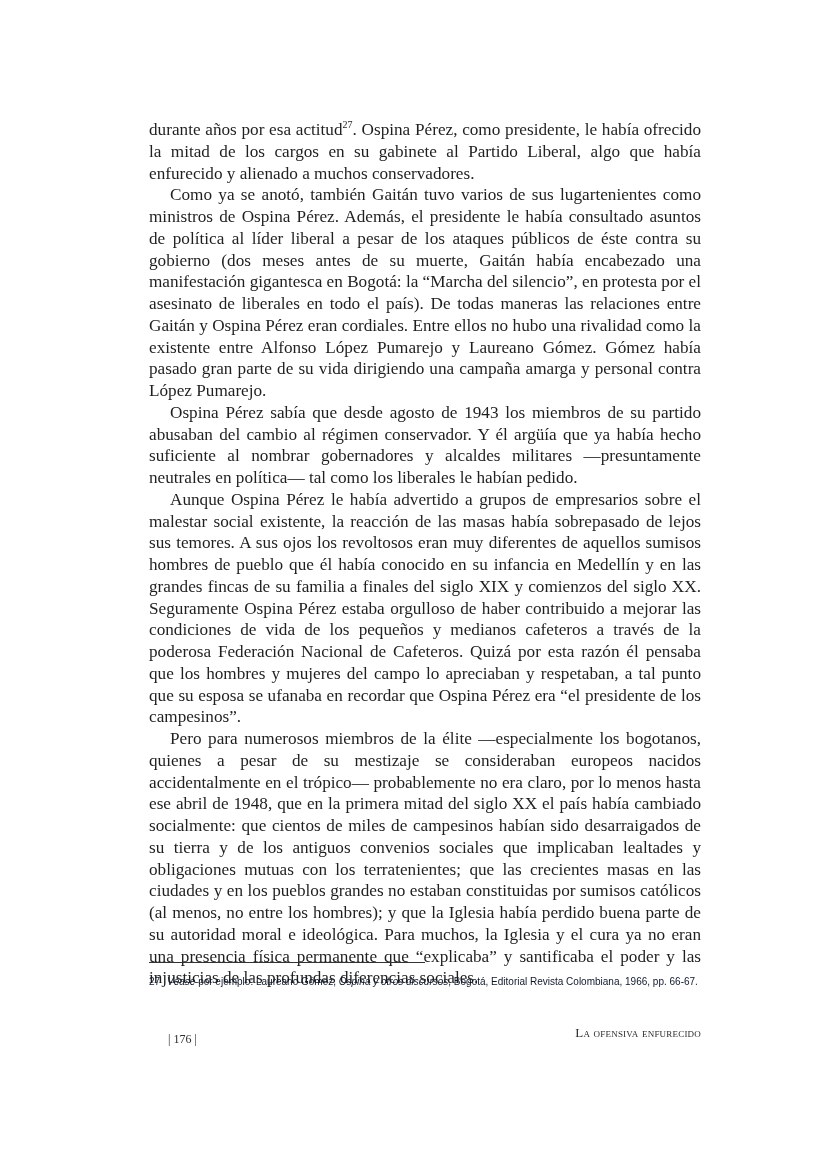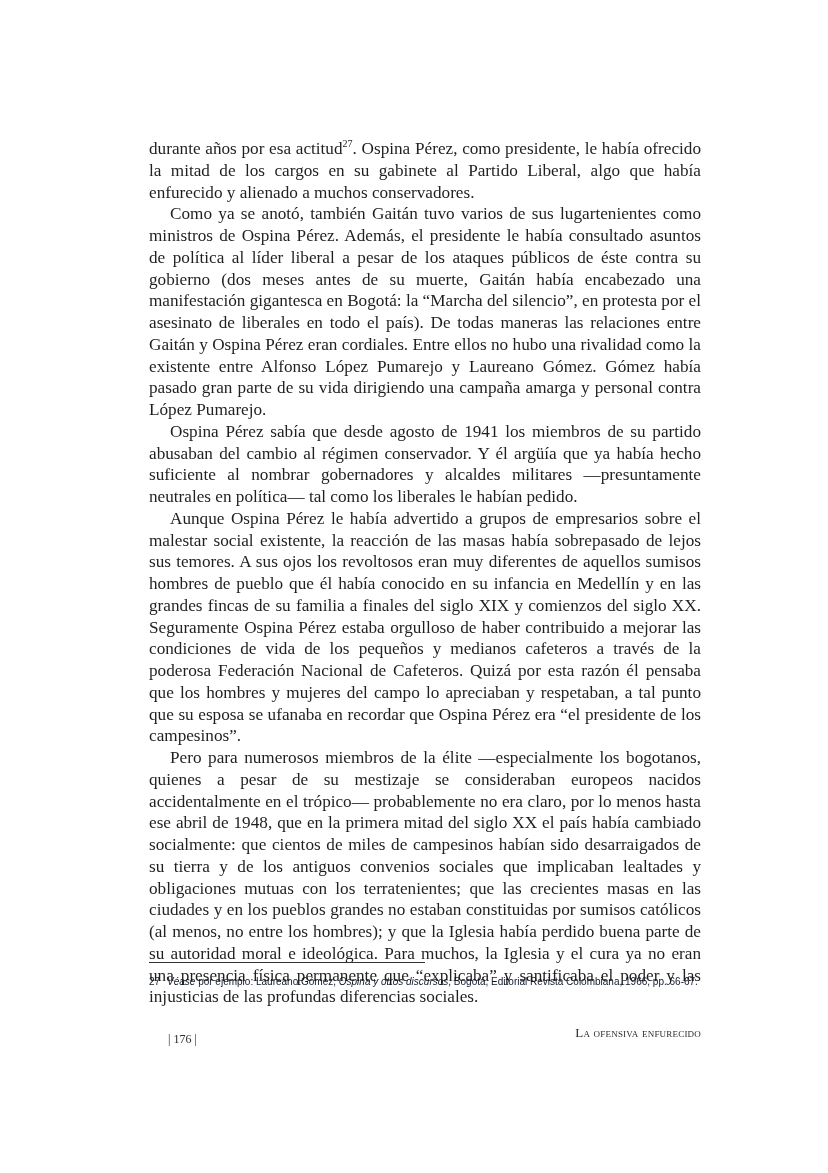--- a/index.html
+++ b/index.html
@@ -6,21 +6,21 @@
   body { width:828px; height:1173px; position:relative; overflow:hidden; }
   .page { position:absolute; left:149px; top:119px; width:552px; color:#1f1f1f; }
   .body-text {
     font-family: "Liberation Serif", "DejaVu Serif", serif;
     font-size: 17.2px;
     line-height: 21.75px;
     text-align: justify;
     hyphens: manual;
   }
   .body-text p { margin:0; text-indent:21px; }
-  .body-text p.first { text-indent:0;margin-top:19px; }
+  .body-text p.first { text-indent:0; }
   sup { font-size: 10px; line-height:0; vertical-align: super; }
   .rule { position:absolute; left:149px; top:962px; width:276px; height:0; border-top:1px solid #333; }
   .footnote {
     position:absolute; left:149px; top:973px; width:552px;
     font-family: "Liberation Sans", "DejaVu Sans", sans-serif;
     font-size: 10px; line-height:17.5px; color:#0f172a; text-align: justify;
     padding-left: 18px; text-indent:-18px; box-sizing:border-box;
   }
   .footnote .fn-num { display:inline-block; width:18px; text-indent:0; }
   .footnote i { font-style: italic; }
@@ -30,21 +30,21 @@
   }
   .page-num { position:absolute; left:0; top:8px; font-size:12px;margin-left:19px; }
   .running-head { position:absolute; right:0; top:1px; font-size:13px; font-variant: small-caps; letter-spacing:0.2px; }
 </style>
 </head>
 <body>
 
 <div class="page body-text">
   <p class="first"><span>durante años por esa actitud</span><sup>27</sup><span>. Ospina Pérez, como presidente, le había ofrecido la mitad de los cargos en su gabinete al Partido Liberal, algo que había enfurecido y alienado a muchos conservadores.</span></p>
   <p>Como ya se anotó, también Gaitán tuvo varios de sus lugartenientes como ministros de Ospina Pérez. Además, el presidente le había consultado asuntos de política al líder liberal a pesar de los ataques públicos de éste contra su gobierno (dos meses antes de su muerte, Gaitán había encabezado una manifestación gigantesca en Bogotá: la “Marcha del silencio”, en protesta por el asesinato de liberales en todo el país). De todas maneras las relaciones entre Gaitán y Ospina Pérez eran cordiales. Entre ellos no hubo una rivalidad como la existente entre Alfonso López Pumarejo y Laureano Gómez. Gómez había pasado gran parte de su vida dirigiendo una campaña amarga y personal contra López Pumarejo.</p>
-  <p>Ospina Pérez sabía que desde agosto de 1941 los miembros de su partido abusaban del cambio al régimen conservador. Y él argüía que ya había hecho su­ficiente al nombrar gobernadores y alcaldes militares —presuntamente neutrales en política— tal como los liberales le habían pedido.</p>
+  <p>Ospina Pérez sabía que desde agosto de 1943 los miembros de su partido abusaban del cambio al régimen conservador. Y él argüía que ya había hecho su­ficiente al nombrar gobernadores y alcaldes militares —presuntamente neutrales en política— tal como los liberales le habían pedido.</p>
   <p>Aunque Ospina Pérez le había advertido a grupos de empresarios sobre el malestar social existente, la reacción de las masas había sobrepasado de lejos sus temores. A sus ojos los revoltosos eran muy diferentes de aquellos sumisos hom­bres de pueblo que él había conocido en su infancia en Medellín y en las grandes fincas de su familia a finales del siglo XIX y comienzos del siglo XX. Seguramente Ospina Pérez estaba orgulloso de haber contribuido a mejorar las condiciones de vida de los pequeños y medianos cafeteros a través de la poderosa Federación Nacional de Cafeteros. Quizá por esta razón él pensaba que los hombres y mujeres del campo lo apreciaban y respetaban, a tal punto que su esposa se ufanaba en recordar que Ospina Pérez era “el presidente de los campesinos”.</p>
   <p>Pero para numerosos miembros de la élite —especialmente los bogotanos, quienes a pesar de su mestizaje se consideraban europeos nacidos accidentalmente en el trópico— probablemente no era claro, por lo menos hasta ese abril de 1948, que en la primera mitad del siglo XX el país había cambiado socialmente: que cientos de miles de campesinos habían sido desarraigados de su tierra y de los an­tiguos convenios sociales que implicaban lealtades y obligaciones mutuas con los terratenientes; que las crecientes masas en las ciudades y en los pueblos grandes no estaban constituidas por sumisos católicos (al menos, no entre los hombres); y que la Iglesia había perdido buena parte de su autoridad moral e ideológica. Para muchos, la Iglesia y el cura ya no eran una presencia física permanente que “expli­caba” y santificaba el poder y las injusticias de las profundas diferencias sociales.</p>
 </div>
 
 <div class="rule"></div>
 
 <div class="footnote"><span class="fn-num">27</span><i>Véase</i><span> por ejemplo: Laureano Gómez, </span><i>Ospina y otros discursos</i><span>, Bogotá, Editorial Revista Colombiana, 1966, pp. 66-67.</span></div>
 
 <div class="folio">
   <span class="page-num">| 176 |</span>

